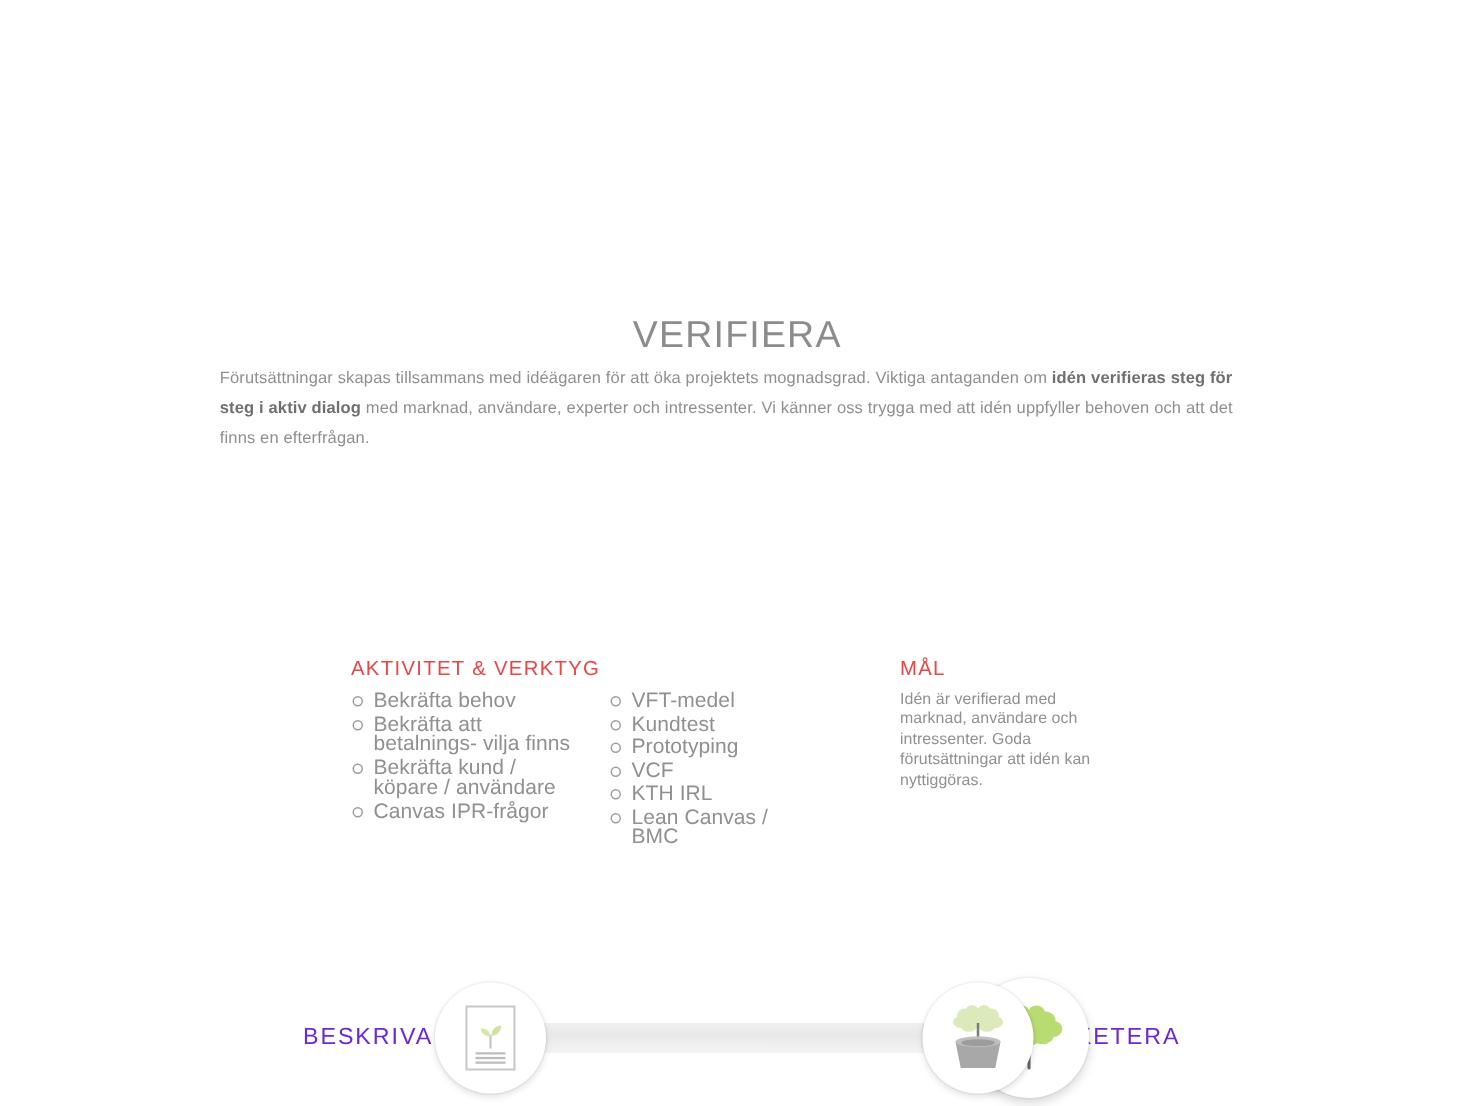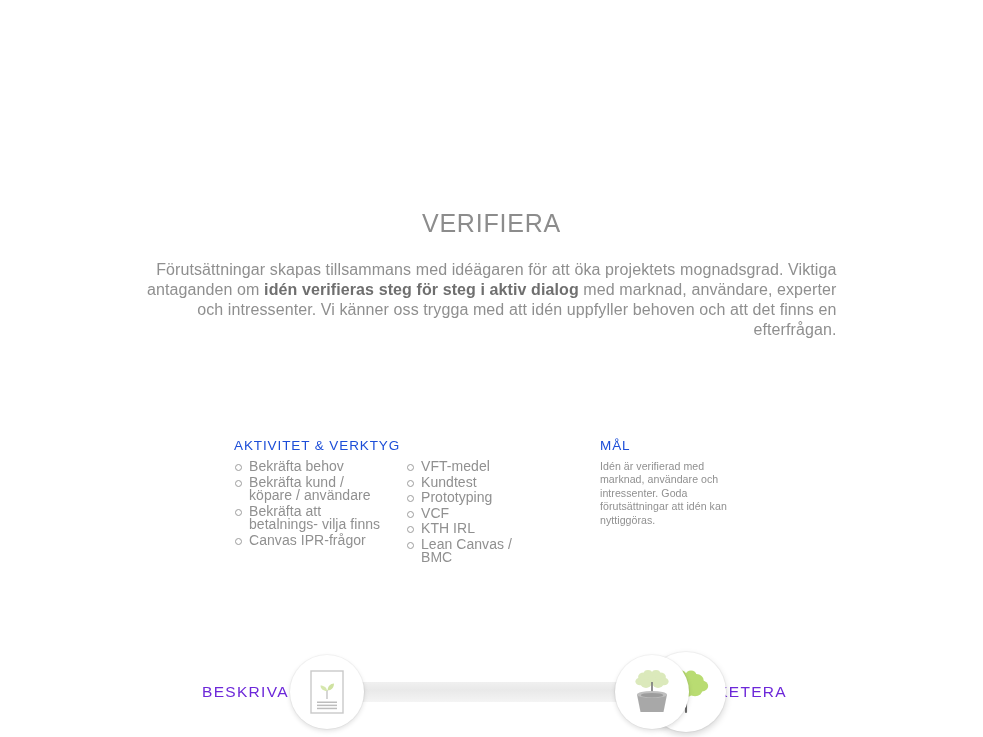--- a/index.html
+++ b/index.html
@@ -32,26 +32,26 @@
   }
   .title {
     font-size: 25px;
     letter-spacing: 0.8px;
     color: #8c8c8c;
     font-weight: 400;
     line-height: 30px;
     margin: 0;
   }
   .intro {
-    margin: 22px auto 0 auto;
+    margin: 4px auto 0 auto;
     width: 690px;
-    font-size: 16px;
+    font-size: 11px;
     line-height: 20px;
     color: #8f8f8f;
-    text-align: right;
+    text-align: left;
     letter-spacing: 0.1px;
   }
   .intro b {
     color: #6f6f6f;
     font-weight: 700;
   }
 
   
   .stepper {
     position: absolute;
@@ -111,21 +111,21 @@
   .cols {
     position: absolute;
     top: 438px;
     left: 0;
     width: 983px;
     height: 160px;
   }
   .col-head {
     font-size: 13.5px;
     letter-spacing: 0.9px;
-    color: #1d4ed8;
+    color: #ef4444;
     margin: 0 0 7px 0;
     font-weight: 400;
   }
   .block-activities {
     position: absolute;
     left: 234px;
     top: 0;
     width: 320px;
   }
   .lists {
@@ -253,22 +253,22 @@
     </div>
   </div>
 
   <div class="cols">
 
     <div class="block-activities">
       <h2 class="col-head">AKTIVITET &amp; VERKTYG</h2>
       <div class="lists">
         <ul class="bul list-a">
           <li>Bekräfta behov</li>
+          <li>Bekräfta att betalnings- vilja finns</li>
           <li>Bekräfta kund / köpare / användare</li>
-          <li>Bekräfta att betalnings- vilja finns</li>
           <li>Canvas IPR-frågor</li>
         </ul>
         <ul class="bul list-b">
           <li>VFT-medel</li>
           <li>Kundtest</li>
           <li>Prototyping</li>
           <li>VCF</li>
           <li>KTH IRL</li>
           <li>Lean Canvas / BMC</li>
         </ul>

